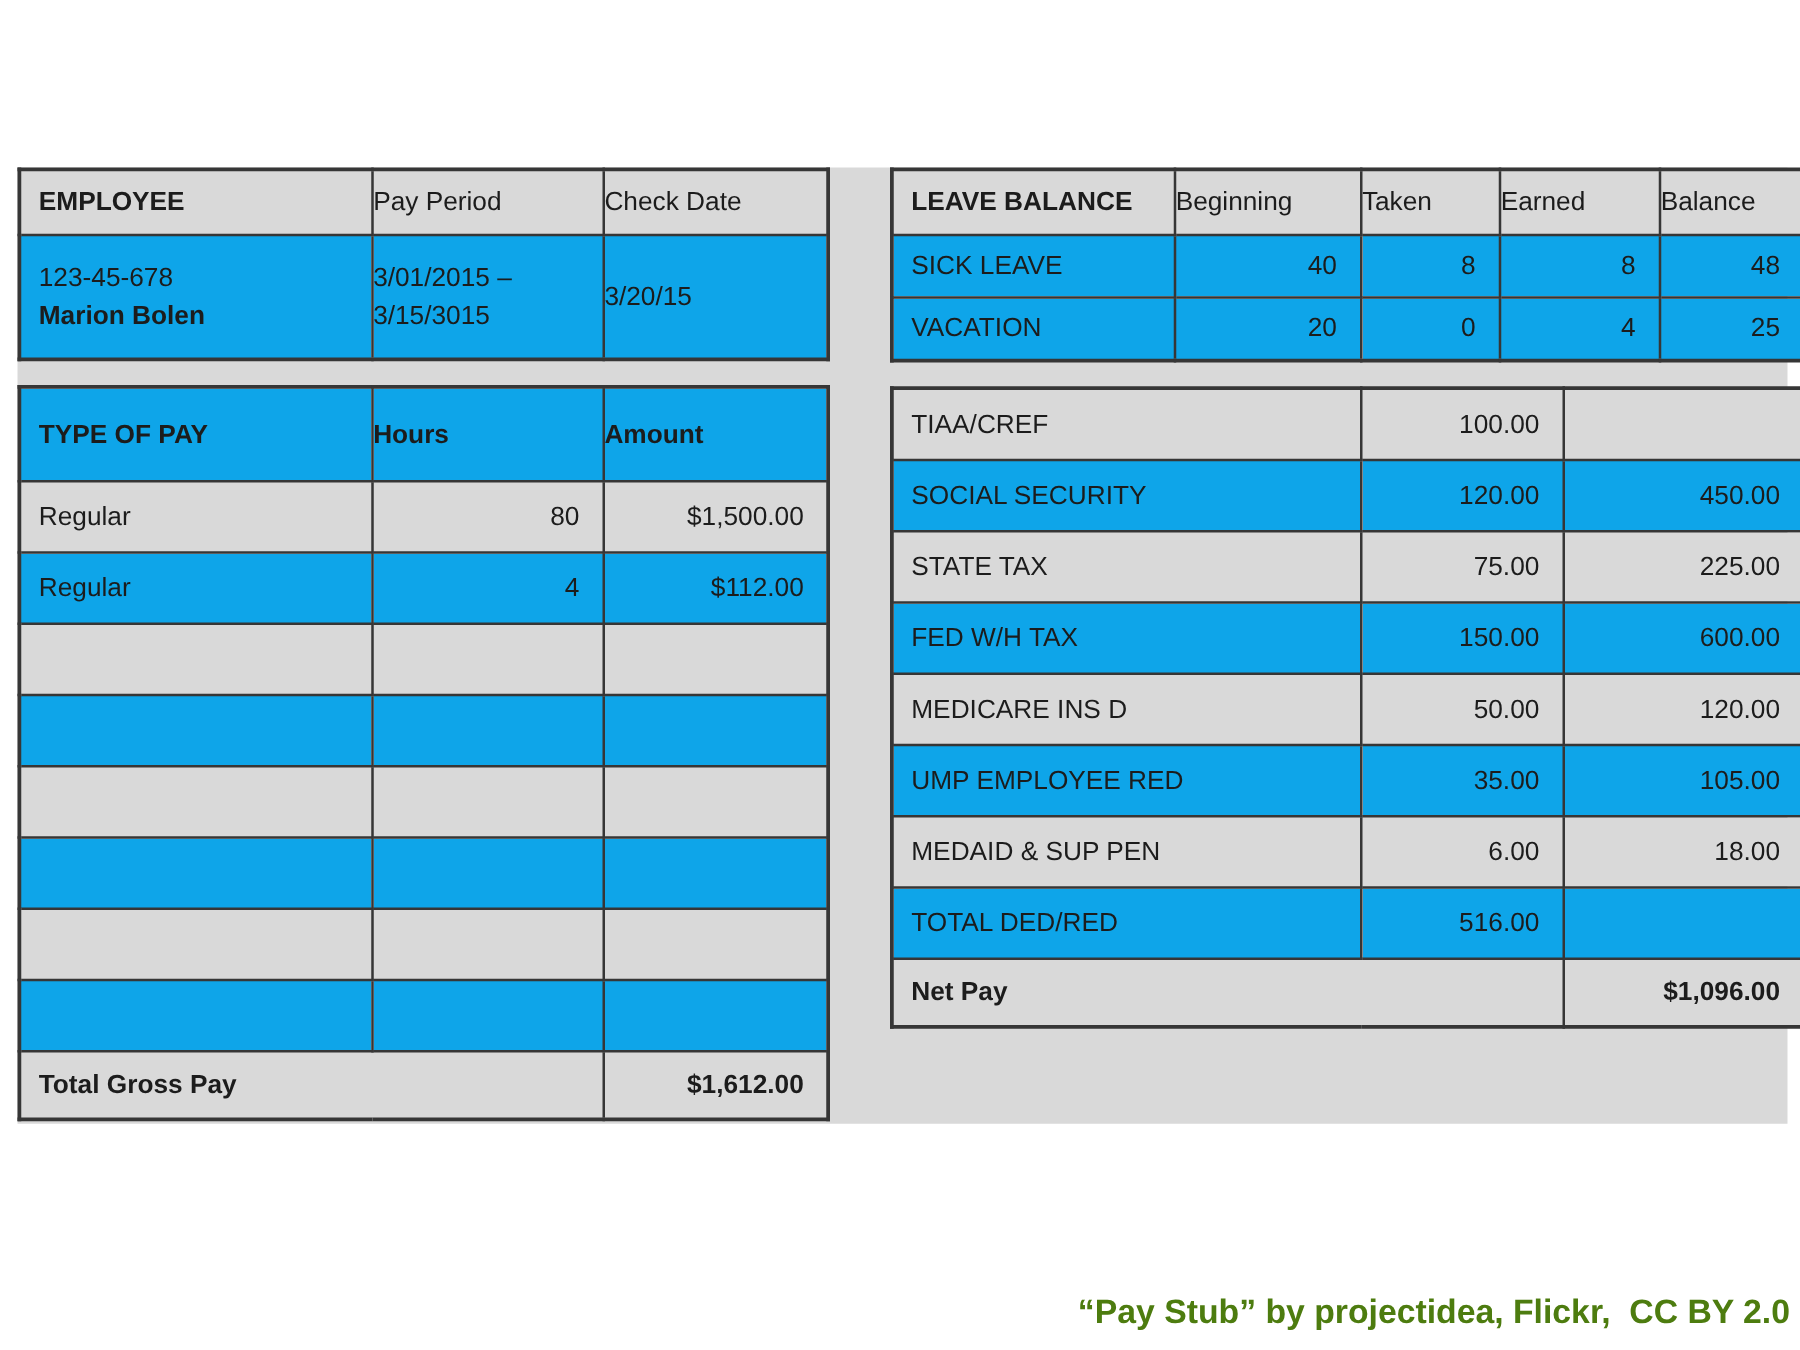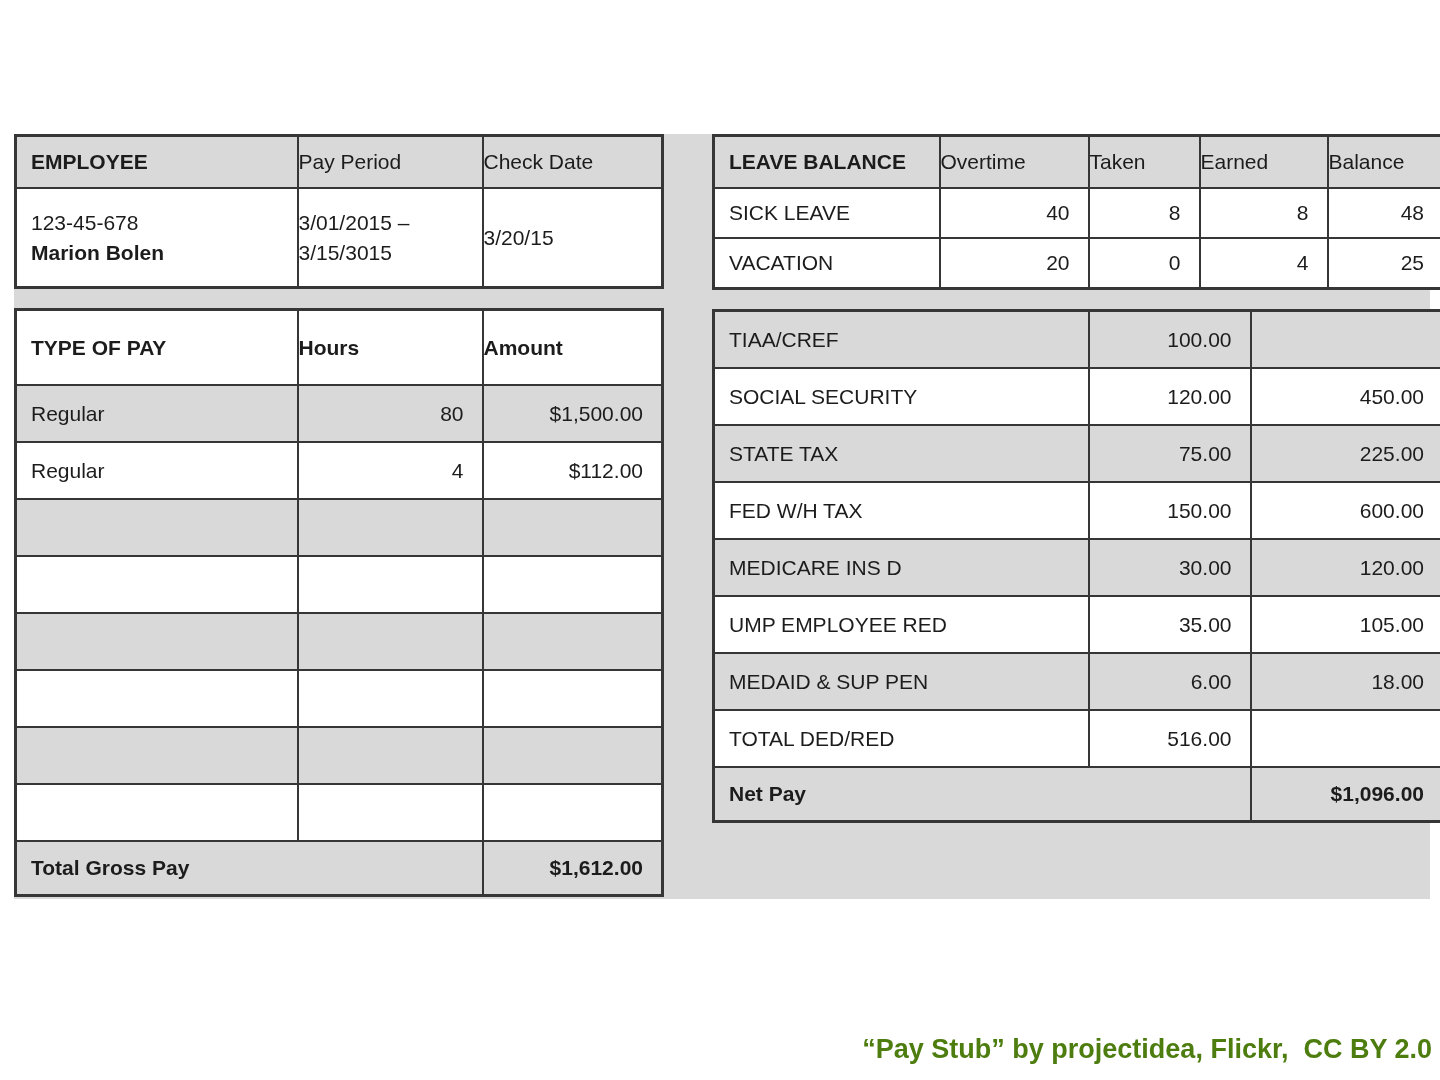--- a/index.html
+++ b/index.html
@@ -31,21 +31,21 @@
   table.tbl td {
     border: 2px solid #363636;
     padding: 0;
     vertical-align: middle;
     overflow: hidden;
     white-space: nowrap;
   }
   .t-main { margin-top: 19px; }
 
   .gray  { background: #d9d9d9; }
-  .white { background: #ffffff; }
+  .white { background: #0ea5e9; }
 
   .b { font-weight: bold; }
   .l { text-align: left;  padding-left: 14px !important; }
   .r { text-align: right; padding-right: 18px !important; }
   .c { text-align: left; }
 
   .t-emp  .hdr  td { height: 50px; }
   .t-emp  .emp-row td { height: 97px; line-height: 30px; }
   .t-leave .hdr td { height: 50px; }
   .t-leave .body td { height: 48px; padding-left: 16px; }
@@ -162,21 +162,21 @@
         <colgroup>
             <col style="width:226px">
             <col style="width:149px">
             <col style="width:111px">
             <col style="width:128px">
             <col style="width:116px">
           </colgroup>
         <tbody>
             <tr class="hdr gray">
           <td class="l b">LEAVE BALANCE</td>
-          <td class="c">Overtime</td>
+          <td class="c">Beginning</td>
           <td class="c">Taken</td>
           <td class="c">Earned</td>
           <td class="c">Balance</td>
         </tr>
         <tr class="body white">
           <td class="l">SICK LEAVE</td>
           <td class="r">40</td>
           <td class="r">8</td>
           <td class="r">8</td>
           <td class="r">48</td>
@@ -213,21 +213,21 @@
           <td class="r">75.00</td>
           <td class="r">225.00</td>
         </tr>
         <tr class="body white">
           <td class="l">FED W/H TAX</td>
           <td class="r">150.00</td>
           <td class="r">600.00</td>
         </tr>
         <tr class="body gray">
           <td class="l">MEDICARE  INS D</td>
-          <td class="r">30.00</td>
+          <td class="r">50.00</td>
           <td class="r">120.00</td>
         </tr>
         <tr class="body white">
           <td class="l">UMP EMPLOYEE RED</td>
           <td class="r">35.00</td>
           <td class="r">105.00</td>
         </tr>
         <tr class="body gray">
           <td class="l">MEDAID &amp; SUP PEN</td>
           <td class="r">6.00</td>

